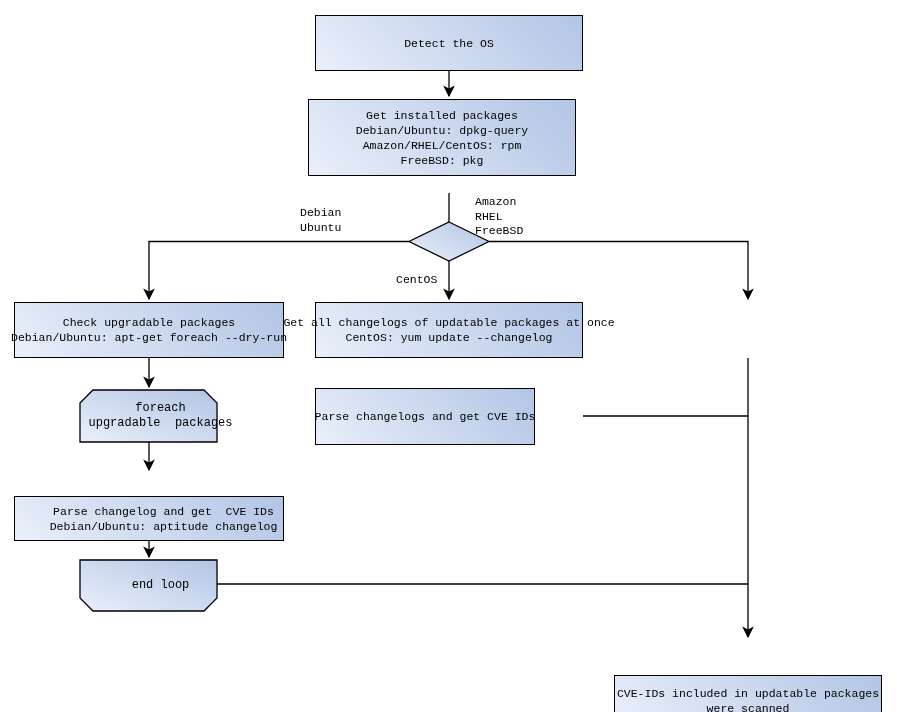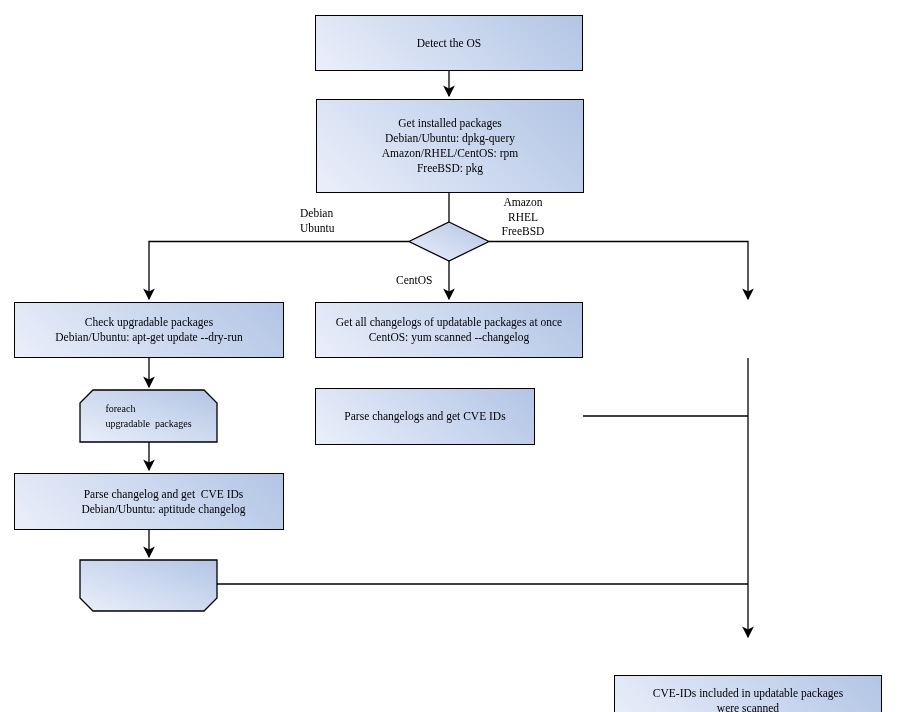--- a/index.html
+++ b/index.html
@@ -8,21 +8,21 @@
     --stroke: #000000;
     --bg: #ffffff;
     --text: #000000;
   }
   html, body { margin: 0; padding: 0; background: var(--bg); }
   #canvas {
     position: relative;
     width: 898px;
     height: 712px;
     background: var(--bg);
-    font-family: Liberation Serif, serif;
+    font-family: Liberation Mono, monospace;
     color: var(--text);
     overflow: hidden;
   }
   #wires { position: absolute; left: 0; top: 0; width: 898px; height: 712px; }
   .node {
     position: absolute;
     box-sizing: border-box;
     border: 1px solid var(--stroke);
     background: linear-gradient(45deg, var(--fill-light) 0%, var(--fill-dark) 100%);
     display: flex;
@@ -31,33 +31,34 @@
     text-align: center;
     white-space: pre;
     font-size: 11.5px;
     line-height: 15px;
   }
   .shape-label {
     position: absolute;
     display: flex;
     align-items: center;
     justify-content: center;
-    text-align: left;
+    text-align: center;
     white-space: pre;
-    font-size: 10px;
+    font-size: 12px;
     line-height: 15px;
+    margin-left: 12px;
   }
   .edge-label {
     position: absolute;
     white-space: pre;
     font-size: 11.5px;
     line-height: 14.5px;
   }
   .edge-label.right-align { text-align: left; }
-  .edge-label.center-align { text-align: center; }
+  .edge-label.center-align { text-align: left; }
 </style>
 </head>
 <body>
 
 <div id="canvas">
 
   <svg id="wires" width="898" height="712" viewBox="0 0 898 712" xmlns="http://www.w3.org/2000/svg">
     <defs>
       <marker id="arrow" viewBox="0 0 10 10" refX="9" refY="5" markerWidth="9" markerHeight="9" orient="auto">
         <path d="M0,0 L10,5 L0,10 L2.6,5 Z" fill="#000"></path>
@@ -82,43 +83,44 @@
 
     <path d="M449,222 L489,241.5 L449,261 L409,241.5 Z" fill="url(#nodeGrad)" stroke="#000" stroke-width="1.3"></path>
 
     <path d="M80,403 L93,390 L204,390 L217,403 L217,442 L80,442 Z" fill="url(#nodeGrad)" stroke="#000" stroke-width="1.3"></path>
 
     <path d="M80,560 L217,560 L217,598 L204,611 L93,611 L80,598 Z" fill="url(#nodeGrad)" stroke="#000" stroke-width="1.3"></path>
   </svg>
 
   <div class="node" style="left:315px; top:15px; width:268px; height:56px;">Detect the OS</div>
 
-  <div class="node" style="left:316px; top:99px; width:268px; height:94px;">Get installed packages
+  <div class="node" style="left:308px; top:99px; width:268px; height:77px;">Get installed packages
 Debian/Ubuntu: dpkg-query
 Amazon/RHEL/CentOS: rpm
 FreeBSD: pkg</div>
 
   <div class="node" style="left:14px; top:302px; width:270px; height:56px;">Check upgradable packages
-Debian/Ubuntu: apt-get update --dry-run</div>
+Debian/Ubuntu: apt-get foreach --dry-run</div>
 
-  <div class="node" style="left:14px; top:473px; width:270px; height:57px;padding-left:29px;">Parse changelog and get  CVE IDs
+  <div class="node" style="left:14px; top:496px; width:270px; height:45px;padding-left:29px;">Parse changelog and get  CVE IDs
 Debian/Ubuntu: aptitude changelog</div>
 
   <div class="node" style="left:315px; top:302px; width:268px; height:56px;">Get all changelogs of updatable packages at once
-CentOS: yum scanned --changelog</div>
+CentOS: yum update --changelog</div>
 
   <div class="node" style="left:315px; top:388px; width:220px; height:57px;">Parse changelogs and get CVE IDs</div>
 
 
   <div class="node" style="left:614px; top:640px; width:268px; height:51px;margin-top:35px;">CVE-IDs included in updatable packages
 were scanned</div>
 
   <div class="shape-label" style="left:80px; top:390px; width:137px; height:52px;">foreach
 upgradable  packages</div>
 
+  <div class="shape-label" style="left:80px; top:560px; width:137px; height:51px;">end loop</div>
 
   <div class="edge-label right-align" style="left:300px; top:206px; width:97px;">Debian
 Ubuntu</div>
 
   <div class="edge-label center-align" style="left:475px; top:195px; width:96px;">Amazon
 RHEL
 FreeBSD</div>
 
   <div class="edge-label" style="left:396px; top:273px;text-align:center;">CentOS</div>
 

